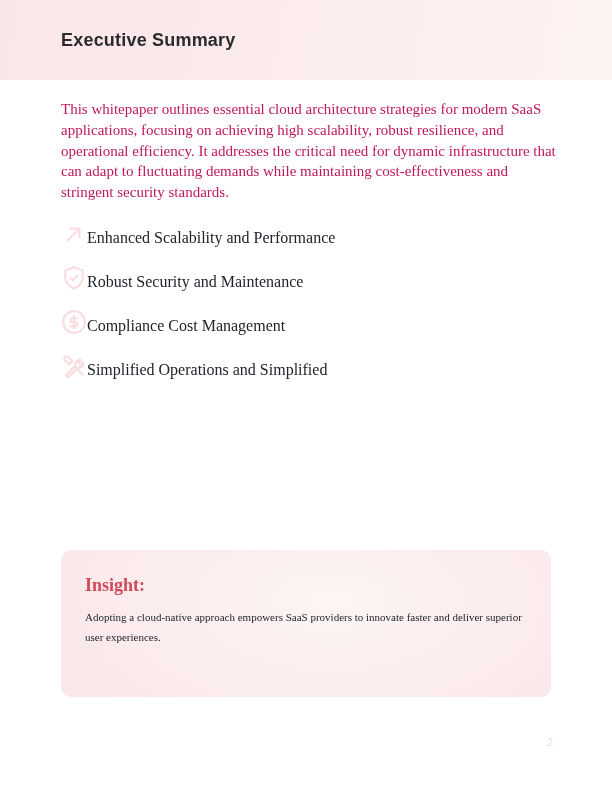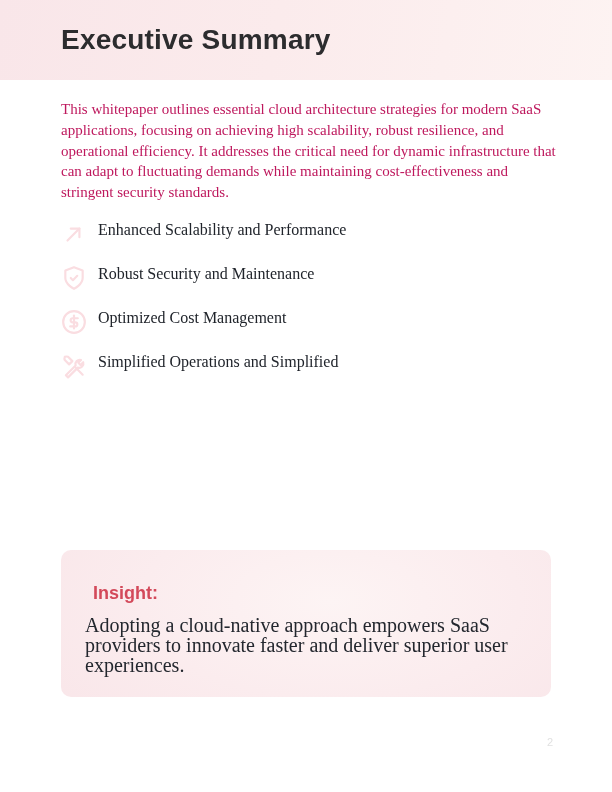--- a/index.html
+++ b/index.html
@@ -18,21 +18,21 @@
     top: 0; left: 0;
     width: 612px; height: 80px;
     background: linear-gradient(100deg, #f9e6e9 0%, #fbebec 45%, #fdf3f2 100%);
     display: flex;
     align-items: center;
   }
   .band h1 {
     margin: 0 0 0 61px;
     font-family: "Liberation Sans", sans-serif;
     font-weight: 700;
-    font-size: 28px;
+    font-size: 18px;
     letter-spacing: 0.2px;
     color: #2c2c2e;
   }
 
   
   .content {
     position: absolute;
     top: 99px;
     left: 61px;
     width: 497px;
@@ -54,22 +54,21 @@
 
   
   .benefits {
     margin-top: 18px;
     display: flex;
     flex-direction: column;
     gap: 18px;
   }
   .benefit {
     display: flex;
-    align-items: flex-start;
-    gap: 11px;
+    align-items: flex-end;
   }
   .benefit .icon {
     width: 26px; height: 26px;
     flex: 0 0 26px;
     display: inline-flex;
     align-items: center;
     justify-content: center;
   }
   .benefit .icon svg { width: 26px; height: 26px; }
   .benefit .label {
@@ -83,31 +82,31 @@
     top: 550px;
     left: 61px;
     width: 490px;
     height: 147px;
     border-radius: 10px;
     background: radial-gradient(ellipse 70% 120% at 55% 35%, #fdf4f4 0%, #fbecee 55%, #f9e6e9 100%);
     box-sizing: border-box;
     padding: 24px 24px 0 24px;
   }
   .insight-box .insight-heading {
-    margin: 8px;
-    font-family: Liberation Sans, sans-serif;
+    margin: 0;
+    font-family: Liberation Serif, serif;
     font-weight: 700;
     font-size: 18px;
     line-height: 22px;
     color: #d3495a;
   }
   .insight-box .insight-body {
     margin: 11px 0 0 0;
     width: 440px;
-    font-size: 20px;
+    font-size: 11px;
     line-height: 20px;
     color: #23272e;
   }
 
   
   .page-number {
     position: absolute;
     top: 736px;
     left: 547px;
     font-family: "Liberation Sans", sans-serif;
@@ -151,21 +150,21 @@
       </div>
 
       <div class="benefit">
         <span class="icon">
           <svg viewBox="0 0 24 24" fill="none" stroke="#fadde1" stroke-width="2" stroke-linecap="round" stroke-linejoin="round">
             <circle cx="12" cy="12" r="10"></circle>
             <path d="M15.5 8.5h-4.7a1.9 1.9 0 0 0 0 3.8h2.4a1.9 1.9 0 0 1 0 3.8H8.5"></path>
             <line x1="12" y1="6" x2="12" y2="18"></line>
           </svg>
         </span>
-        <span class="label">Optimized Cost Management</span>
+        <span class="label">Compliance Cost Management</span>
       </div>
 
       <div class="benefit">
         <span class="icon">
           <svg viewBox="0 0 24 24" fill="none" stroke="#fadde1" stroke-width="2" stroke-linecap="round" stroke-linejoin="round">
             <path d="M10.5 7.5 7.5 10.5 3.5 6.5a4.2 4.2 0 0 1 0-3 4.2 4.2 0 0 1 3 0z"></path>
             <line x1="13" y1="13" x2="20" y2="20"></line>
             <path d="M20.5 8.5a4 4 0 0 1-5 5l-9 9-2-2 9-9a4 4 0 0 1 5-5l-2.5 2.5 2 2z"></path>
           </svg>
         </span>

